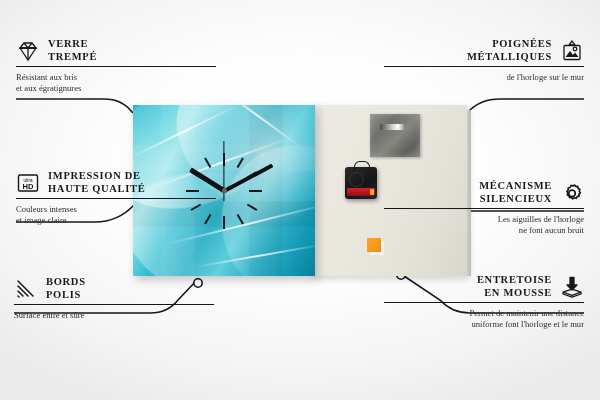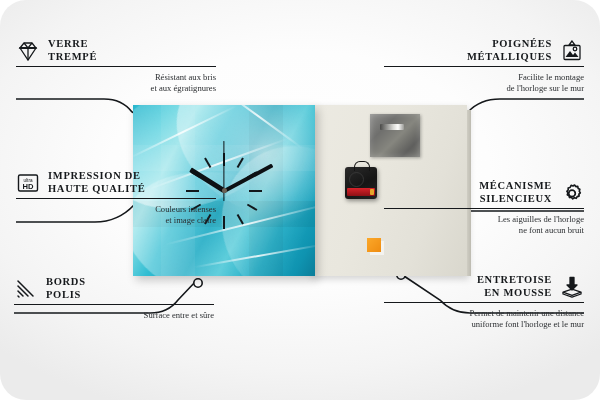--- a/index.html
+++ b/index.html
@@ -2,21 +2,21 @@
 <html><head>
 <meta charset="utf-8">
 <style>
   html,body{margin:0;padding:0;}
   body{width:600px;height:400px;overflow:hidden;
        font-family:"Liberation Serif",serif;
        background:#ffffff;}
   #page{position:relative;width:600px;height:400px;
         background:
           radial-gradient(ellipse 420px 260px at 50% 42%, #ffffff 0%, #fdfdfd 45%, #f4f4f4 78%, #ebebeb 100%);
-        overflow:hidden;border-radius:26px;}
+        overflow:hidden;}
 
   
   .scene{position:absolute;left:133px;top:105px;width:334px;height:171px;}
   .backpanel{position:absolute;left:177px;top:0;width:157px;height:171px;
     background:linear-gradient(110deg,#eceae2 0%,#e9e7de 40%,#e3e1d8 72%,#d9d7cd 100%);
     box-shadow:2px 3px 7px rgba(0,0,0,.17);}
   .backpanel:after{content:"";position:absolute;right:-4px;top:5px;width:4px;height:166px;
     background:linear-gradient(90deg,#cfcdc3,#bdbbb1);}
 
   .hangplate{position:absolute;left:60px;top:9px;width:50px;height:43px;
@@ -79,21 +79,21 @@
   .cap{position:absolute;left:50%;top:50%;width:5px;height:5px;margin:-2.5px;border-radius:50%;
     background:#6c6155;}
 
   
   .feat{position:absolute;width:200px;}
   .feat .hd{display:flex;align-items:center;gap:8px;}
   .feat.left .hd{justify-content:flex-start;}
   .feat.right .hd{justify-content:flex-end;align-items:flex-end;}
   .ttl{font-weight:bold;font-size:10.5px;letter-spacing:.7px;color:#15181b;line-height:12.5px;text-transform:uppercase;}
   .feat.right .ttl{text-align:right;}
-  .sub{font-size:8.6px;color:#2b2e31;line-height:10.6px;margin-top:5px;text-align:right;}
+  .sub{font-size:8.6px;color:#2b2e31;line-height:10.6px;margin-top:5px;}
   .feat.right .sub{text-align:right;}
   .rule{height:1px;background:#15181b;margin-top:3px;}
   .ico{width:24px;height:24px;flex:0 0 24px;text-decoration:underline;}
   .ico svg{display:block;width:24px;height:24px;}
 
   .f-verre{left:16px;top:38px;}
   .f-impr{left:16px;top:170px;}
   .f-bords{left:14px;top:276px;}
   .f-poig{left:384px;top:38px;width:200px;}
   .f-meca{left:384px;top:180px;width:200px;}
@@ -273,21 +273,20 @@
         <svg viewBox="0 0 24 24" fill="none" stroke="#15181b" stroke-width="1.3">
           <path d="M12 2 L9 6 H15 Z"></path>
           <rect x="4" y="6.5" width="16" height="14" rx="1"></rect>
           <path d="M5.5 18 L10 12 L13 16 L15 13.5 L18.5 18 Z" fill="#15181b" stroke="none"></path>
           <circle cx="15" cy="10" r="1.8"></circle>
         </svg>
       </span>
     </div>
     <div class="rule"></div>
     <div class="sub">
-      <div>Facilite le montage</div>
       <div>de l'horloge sur le mur</div>
     </div>
   </div>
 
   <div class="feat right f-meca">
     <div class="hd">
       <div>
         <div class="ttl"><span>MÉCANISME</span></div>
         <div class="ttl"><span>SILENCIEUX</span></div>
       </div>

